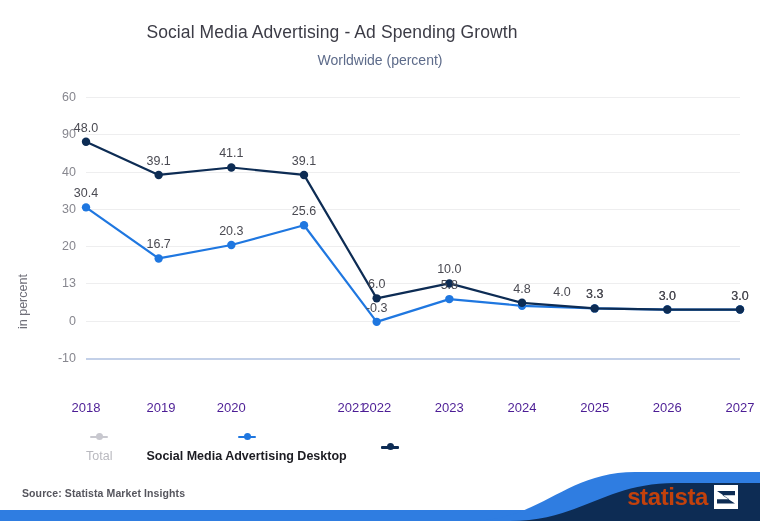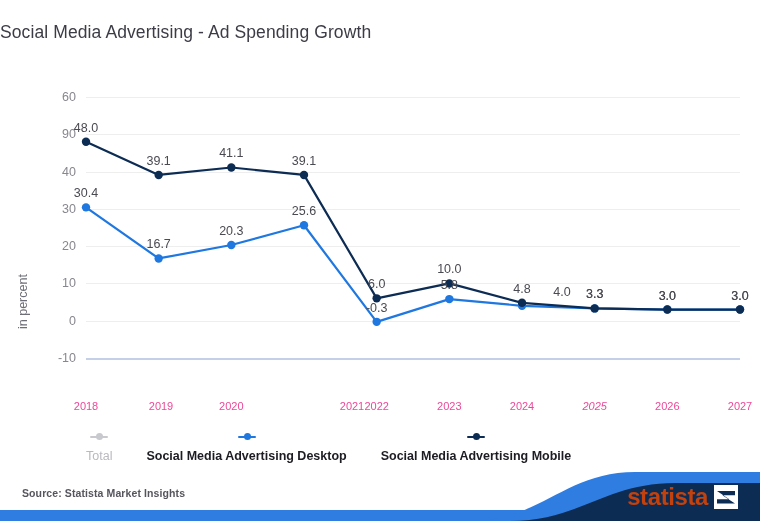--- a/index.html
+++ b/index.html
@@ -4,21 +4,21 @@
 <style>
   html,body{margin:0;padding:0;}
   body{
     width:760px;height:521px;background:#ffffff;
     font-family:"Liberation Sans","DejaVu Sans",sans-serif;
     overflow:hidden;position:relative;
   }
   #chart-root{position:absolute;inset:0;}
 
   .title{
-    position:absolute;top:22px;left:0;width:664px;text-align:left;
+    position:absolute;top:22px;left:0;width:664px;text-align:center;
     font-size:17.5px;color:#3c3c46;letter-spacing:.1px;
   }
   .subtitle{
     position:absolute;top:52px;left:0;width:760px;text-align:center;
     font-size:14px;color:#5d6b8a;
   }
 
   
   .plot{position:absolute;left:86px;top:97px;width:654px;height:261px;}
   .gridline{position:absolute;left:0;width:100%;height:1px;background:#eeeeef;}
@@ -30,21 +30,21 @@
     font-size:12.5px;color:#87878f;text-align:right;white-space:nowrap;
   }
   .axis-title{
     position:absolute;left:16px;top:232px;font-size:12.5px;color:#6e6e78;
     transform:rotate(-90deg);transform-origin:left top;white-space:nowrap;
   }
 
   .xlabels{position:absolute;left:86px;top:400px;width:654px;height:20px;}
   .xtick{
     position:absolute;transform:translateX(-50%);
-    font-size:11px;color:#ec4899;white-space:nowrap;
+    font-size:13px;color:#4c1d95;white-space:nowrap;
   }
 
   svg.lines{position:absolute;left:86px;top:97px;width:654px;height:261px;overflow:visible;}
 
   .dlabel{
     position:absolute;transform:translate(-50%,-100%);
     font-size:12.5px;color:#4a4a52;white-space:nowrap;pointer-events:none;
   }
 
   
@@ -86,30 +86,31 @@
     background:#0d2c54;
     clip-path:polygon(0% 62%,68% 62%,0% 16%,100% 16%,100% 40%,30% 40%,100% 86%,0% 86%);
   }
 </style>
 </head>
 <body>
 
 <div id="chart-root">
 
   <div class="title">Social Media Advertising - Ad Spending Growth</div>
+  <div class="subtitle">Worldwide (percent)</div>
 
   <div class="ylabel-wrap">
     <div class="axis-title">in percent</div>
     <div id="yticks">
         <div class="ytick" style="top: 0px;">60</div>
         <div class="ytick" style="top: 37.2857px;">90</div>
         <div class="ytick" style="top: 74.5714px;">40</div>
         <div class="ytick" style="top: 111.857px;">30</div>
         <div class="ytick" style="top: 149.143px;">20</div>
-        <div class="ytick" style="top: 186.429px;">10</div>
+        <div class="ytick" style="top: 186.429px;">13</div>
         <div class="ytick" style="top: 223.714px;">0</div>
         <div class="ytick" style="top: 261px;">-10</div>
       </div>
   </div>
 
   <div class="plot">
     <div id="gridlines">
         <div class="gridline" style="top: 0px;"></div>
         <div class="gridline" style="top: 37.2857px;"></div>
         <div class="gridline" style="top: 74.5714px;"></div>
@@ -171,21 +172,21 @@
 
   <div class="xlabels">
     <div id="xticks">
         <div class="xtick" style="left: 0px;">2018</div>
         <div class="xtick" style="left: 75px;">2019</div>
         <div class="xtick" style="left: 145.333px;">2020</div>
         <div class="xtick" style="left: 218px; margin-left: 48px;">2021</div>
         <div class="xtick" style="left: 290.667px;">2022</div>
         <div class="xtick" style="left: 363.333px;">2023</div>
         <div class="xtick" style="left: 436px;">2024</div>
-        <div class="xtick" style="left: 508.667px; font-style: italic;">2025</div>
+        <div class="xtick" style="left: 508.667px;">2025</div>
         <div class="xtick" style="left: 581.333px;">2026</div>
         <div class="xtick" style="left: 654px;">2027</div>
       </div>
   </div>
 
   <div class="legend" id="legend">
       <div class="lg-item disabled">
         <span class="lg-mark">
           <i style="background:#c8c8cf"></i>
           <b style="background:#c8c8cf"></b>
@@ -197,21 +198,20 @@
           <i style="background:#1f77e0"></i>
           <b style="background:#1f77e0"></b>
         </span>
         <span>Social Media Advertising Desktop</span>
       </div>
       <div class="lg-item active">
         <span class="lg-mark">
           <i style="background:#0d2c54"></i>
           <b style="background:#0d2c54"></b>
         </span>
-        <span>Social Media Advertising Mobile</span>
       </div>
     </div>
 
   <div class="source">Source: Statista Market Insights</div>
 
   <div class="footer-band">
     <svg class="footer-wave" viewBox="0 0 760 17" preserveAspectRatio="none">
       <rect x="0" y="0" width="760" height="17" fill="#ffffff"></rect>
       <path d="M0,6 L760,6 L760,17 L0,17 Z" fill="#2f7de1"></path>
     </svg>

